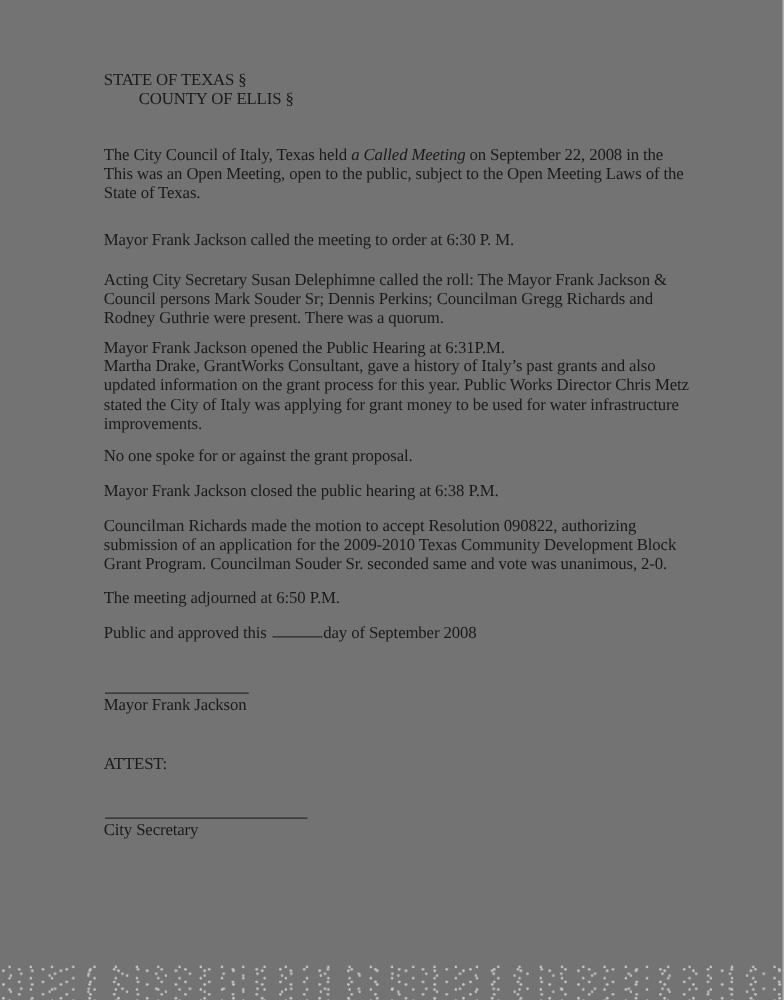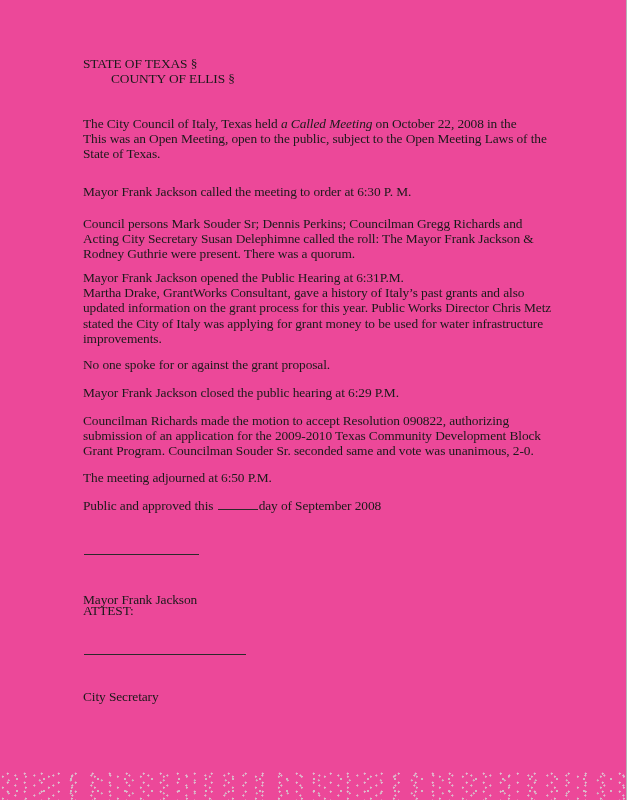--- a/index.html
+++ b/index.html
@@ -13,21 +13,21 @@
       position: relative;
       overflow: hidden;
       font-family: "Liberation Serif", serif;
       color: #1a1a1a;
     }
     .page {
       position: absolute;
       left: 0; top: 0;
       width: 627px;
       height: 800px;
-      background: #ec4899;
+      background: #737373;
     }
     .right-edge {
       position: absolute;
       left: 626px;
       top: 0;
       width: 1px;
       height: 800px;
       background: #b5b5b5;
     }
     .scan-noise {
@@ -80,60 +80,60 @@
   </style>
 </head>
 <body>
 
 <div class="page">
 
   <div class="line" style="top:56px;">STATE OF TEXAS  §</div>
   <div class="line" style="top:71px;margin-left:28px;">COUNTY OF ELLIS §</div>
 
   <div class="para" style="top:116px;">
-    <span class="l"><span>The City Council of Italy, Texas held </span><em>a Called Meeting</em><span> on October 22, 2008 in the</span></span>
+    <span class="l"><span>The City Council of Italy, Texas held </span><em>a Called Meeting</em><span> on September 22, 2008 in the</span></span>
     <span class="l">This was an Open Meeting, open to the public, subject to the Open Meeting Laws of the</span>
     <span class="l">State of Texas.</span>
   </div>
 
   <div class="line" style="top:184px;">Mayor Frank Jackson called the meeting to order at 6:30 P. M.</div>
 
   <div class="para" style="top:216px;">
+    <span class="l">Acting City Secretary Susan Delephimne called the roll: The Mayor Frank Jackson &amp;</span>
     <span class="l">Council persons Mark Souder Sr; Dennis Perkins; Councilman Gregg Richards and</span>
-    <span class="l">Acting City Secretary Susan Delephimne called the roll: The Mayor Frank Jackson &amp;</span>
     <span class="l">Rodney Guthrie were present.  There was a quorum.</span>
   </div>
 
   <div class="para" style="top:270px;">
     <span class="l">Mayor Frank Jackson opened the Public Hearing at 6:31P.M.</span>
     <span class="l">Martha Drake, GrantWorks Consultant, gave a history of Italy’s past grants and also</span>
     <span class="l">updated information on the grant process for this year. Public Works Director Chris Metz</span>
     <span class="l">stated the City of Italy was applying for grant money to be used for water infrastructure</span>
     <span class="l">improvements.</span>
   </div>
 
   <div class="line" style="top:357px;">No one spoke for or against the grant proposal.</div>
 
-  <div class="line" style="top:385px;">Mayor Frank Jackson closed the public hearing at 6:29 P.M.</div>
+  <div class="line" style="top:385px;">Mayor Frank Jackson closed the public hearing at 6:38 P.M.</div>
 
   <div class="para" style="top:413px;">
     <span class="l">Councilman Richards made the motion to accept Resolution 090822, authorizing</span>
     <span class="l">submission of an application for the 2009-2010 Texas Community Development Block</span>
     <span class="l">Grant Program. Councilman Souder Sr. seconded same and vote was unanimous, 2-0.</span>
   </div>
 
   <div class="line" style="top:470px;">The meeting adjourned at 6:50 P.M.</div>
 
   <div class="line" style="top:498px;">
     <span>Public and approved this </span><span class="blank"></span><span>day of September 2008</span>
   </div>
 
   <div class="sig-line" style="top:554px; width:115px;"></div>
-  <div class="line" style="top:556px;margin-top:36px;">Mayor Frank Jackson</div>
+  <div class="line" style="top:556px;">Mayor Frank Jackson</div>
 
   <div class="line" style="top:603px;">ATTEST:</div>
 
   <div class="sig-line" style="top:654px; width:162px;"></div>
-  <div class="line" style="top:689px;">City Secretary</div>
+  <div class="line" style="top:656px;">City Secretary</div>
 
   <div class="scan-noise"></div>
   <div class="right-edge"></div>
 </div>
 
 </body></html>

